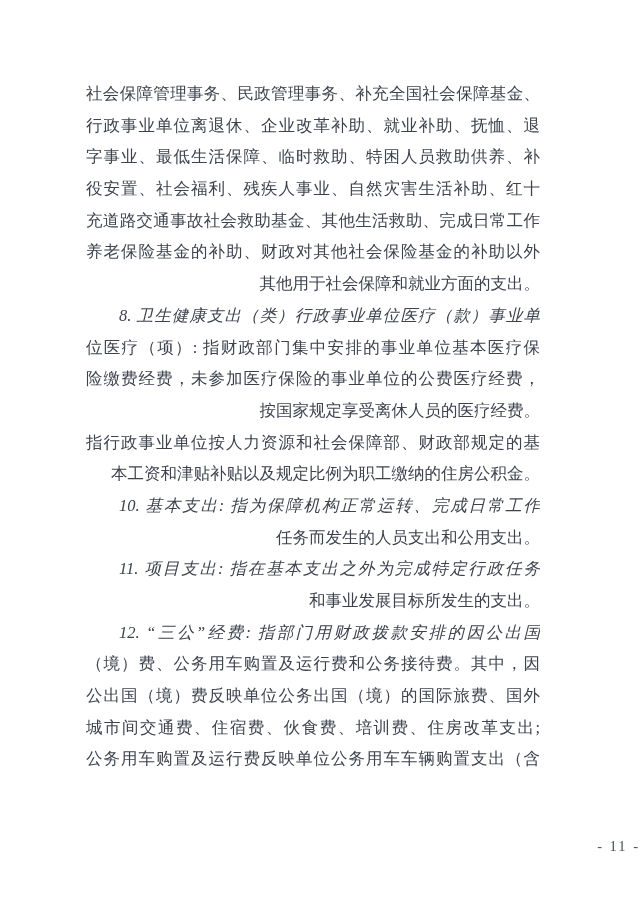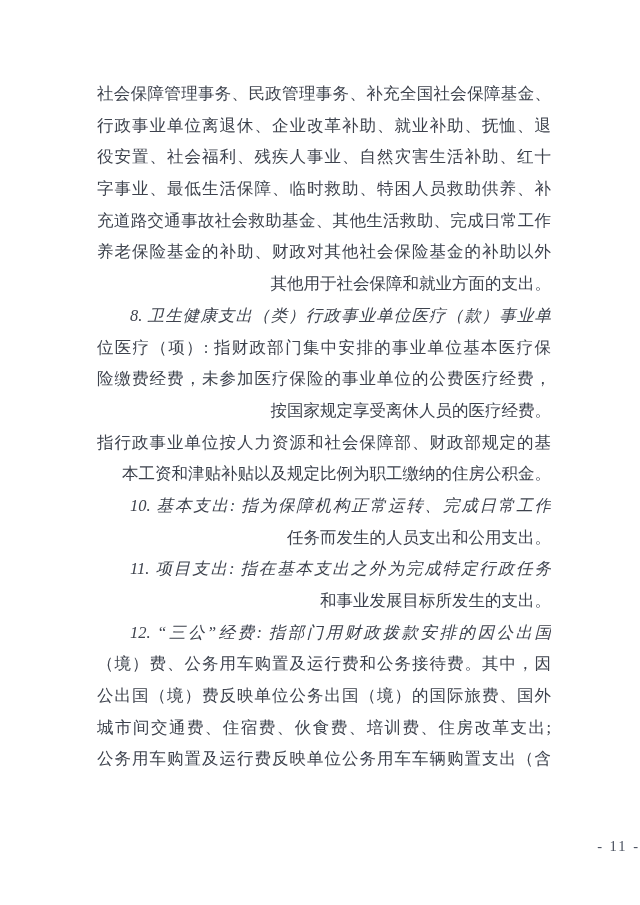--- a/index.html
+++ b/index.html
@@ -10,21 +10,21 @@
   .page {
     position: relative;
     width: 640px;
     height: 905px;
     background: #ffffff;
     overflow: hidden;
     font-family: "Liberation Serif", "DejaVu Serif", serif;
   }
   .text-block {
     position: absolute;
-    left: 97px;
+    left: 86px;
     top: 78px;
     width: 454px;
     color: #3d424d;
     font-size: 16.5px;
   }
   .doc-line {
     height: 31.7px;
     line-height: 31.7px;
     overflow: hidden;
     white-space: normal;
@@ -50,22 +50,22 @@
     letter-spacing: 2px;
   }
 </style>
 </head>
 <body>
 
 <div class="page">
   <div class="text-block" style="color: rgb(61, 66, 77);">
       <div class="doc-line just">社会保障管理事务、民政管理事务、补充全国社会保障基金、</div>
       <div class="doc-line just">行政事业单位离退休、企业改革补助、就业补助、抚恤、退</div>
+      <div class="doc-line just">字事业、最低生活保障、临时救助、特困人员救助供养、补</div>
       <div class="doc-line just">役安置、社会福利、残疾人事业、自然灾害生活补助、红十</div>
-      <div class="doc-line just">字事业、最低生活保障、临时救助、特困人员救助供养、补</div>
       <div class="doc-line just">充道路交通事故社会救助基金、其他生活救助、完成日常工作</div>
       <div class="doc-line just">养老保险基金的补助、财政对其他社会保险基金的补助以外</div>
       <div class="doc-line">其他用于社会保障和就业方面的支出。</div>
       <div class="doc-line just indent">8. 卫生健康支出（类）行政事业单位医疗（款）事业单</div>
       <div class="doc-line just">位医疗（项）: 指财政部门集中安排的事业单位基本医疗保</div>
       <div class="doc-line just">险缴费经费，未参加医疗保险的事业单位的公费医疗经费，</div>
       <div class="doc-line">按国家规定享受离休人员的医疗经费。</div>
       <div class="doc-line just">指行政事业单位按人力资源和社会保障部、财政部规定的基</div>
       <div class="doc-line">本工资和津贴补贴以及规定比例为职工缴纳的住房公积金。</div>
       <div class="doc-line just indent">10. 基本支出: 指为保障机构正常运转、完成日常工作</div>

